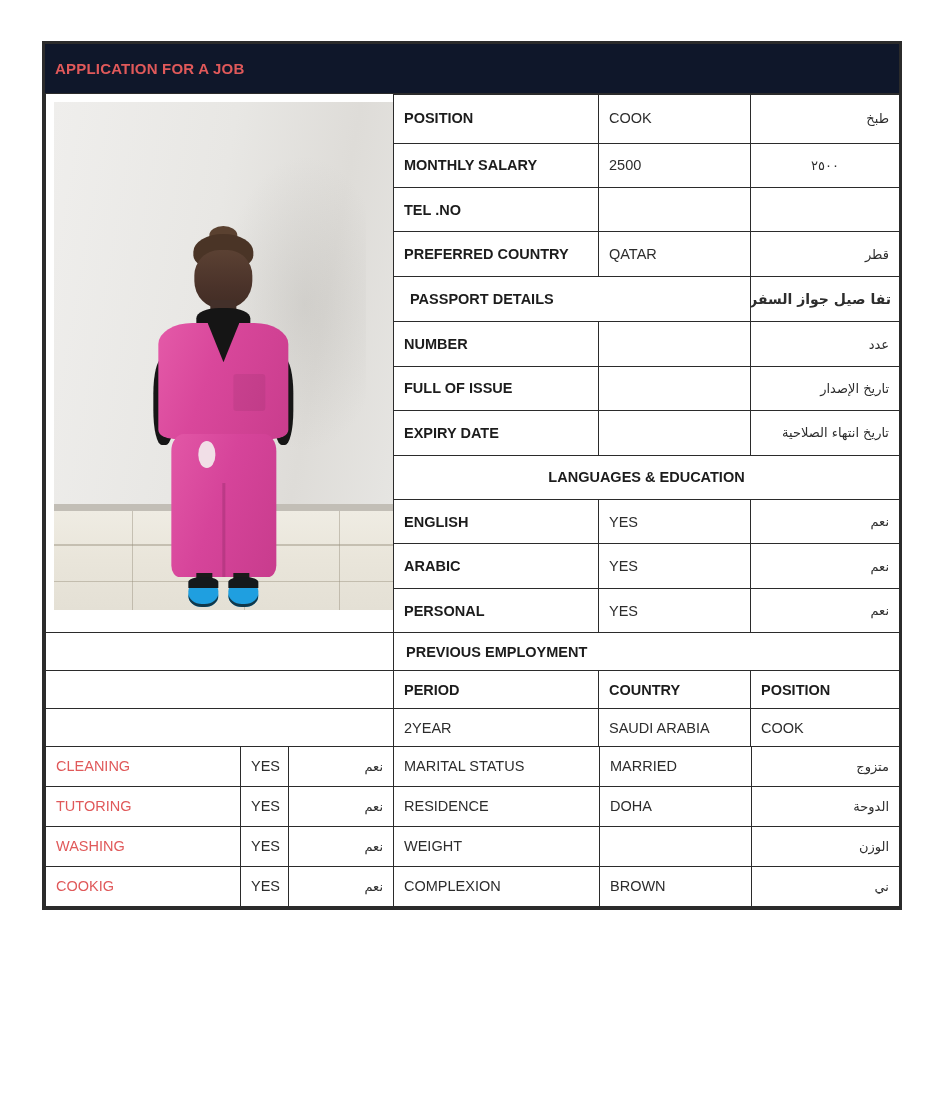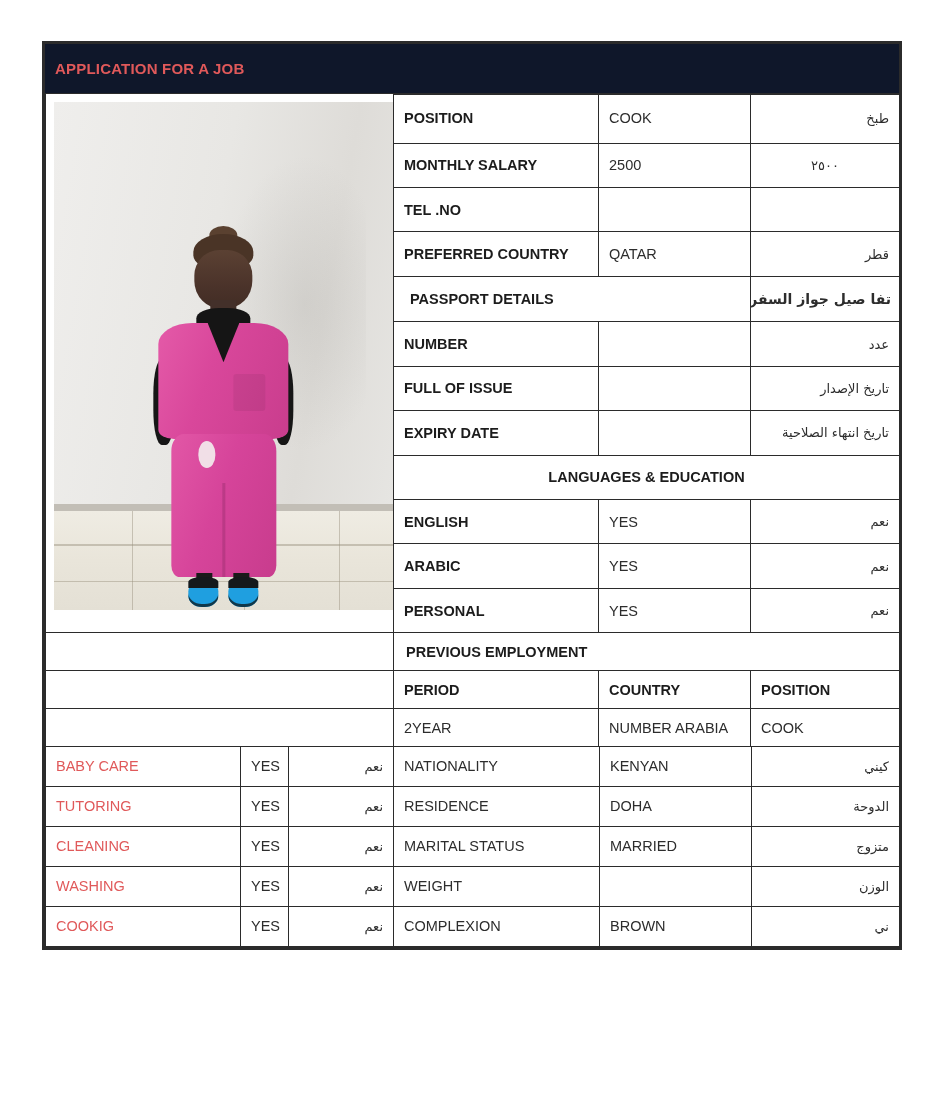--- a/index.html
+++ b/index.html
@@ -239,68 +239,60 @@
       </tr>
       <tr>
         <td style="height:37px"></td>
         <td class="red bold">PERIOD</td>
         <td class="red bold">COUNTRY</td>
         <td class="red bold">POSITION</td>
       </tr>
       <tr>
         <td style="height:37px"></td>
         <td>2YEAR</td>
-        <td>NUMBER ARABIA</td>
+        <td>SAUDI ARABIA</td>
         <td>COOK</td>
       </tr>
     </tbody>
       </table>
 
     <table style="margin-top:-1.6px">
       <colgroup>
         <col style="width:195px">
           <col style="width:48px">
           <col style="width:105px">
         <col style="width:206px">
           <col style="width:152px">
           <col style="width:148px">
       </colgroup>
 
       <tbody>
 
-      <tr>
-        <td class="red" style="height:39px">BABY CARE</td>
+
+
+
+      <tr>
+        <td class="red" style="height:39px">CLEANING</td>
         <td class="ctr">YES</td>
         <td class="ar">نعم</td>
-        <td>NATIONALITY</td>
-        <td>KENYAN</td>
-        <td class="ar">كيني</td>
-      </tr>
-
-
+        <td>MARITAL STATUS</td>
+        <td>MARRIED</td>
+        <td class="ar">متزوج</td>
+      </tr>
 
       <tr>
         <td class="red" style="height:39px">TUTORING</td>
         <td class="ctr">YES</td>
         <td class="ar">نعم</td>
         <td>RESIDENCE</td>
         <td>DOHA</td>
         <td class="ar">الدوحة</td>
       </tr>
 
       <tr>
-        <td class="red" style="height:39px">CLEANING</td>
-        <td class="ctr">YES</td>
-        <td class="ar">نعم</td>
-        <td>MARITAL STATUS</td>
-        <td>MARRIED</td>
-        <td class="ar">متزوج</td>
-      </tr>
-
-      <tr>
         <td class="red" style="height:39px">WASHING</td>
         <td class="ctr">YES</td>
         <td class="ar">نعم</td>
         <td>WEIGHT</td>
         <td></td>
         <td class="ar">الوزن</td>
       </tr>
 
 
       <tr>

